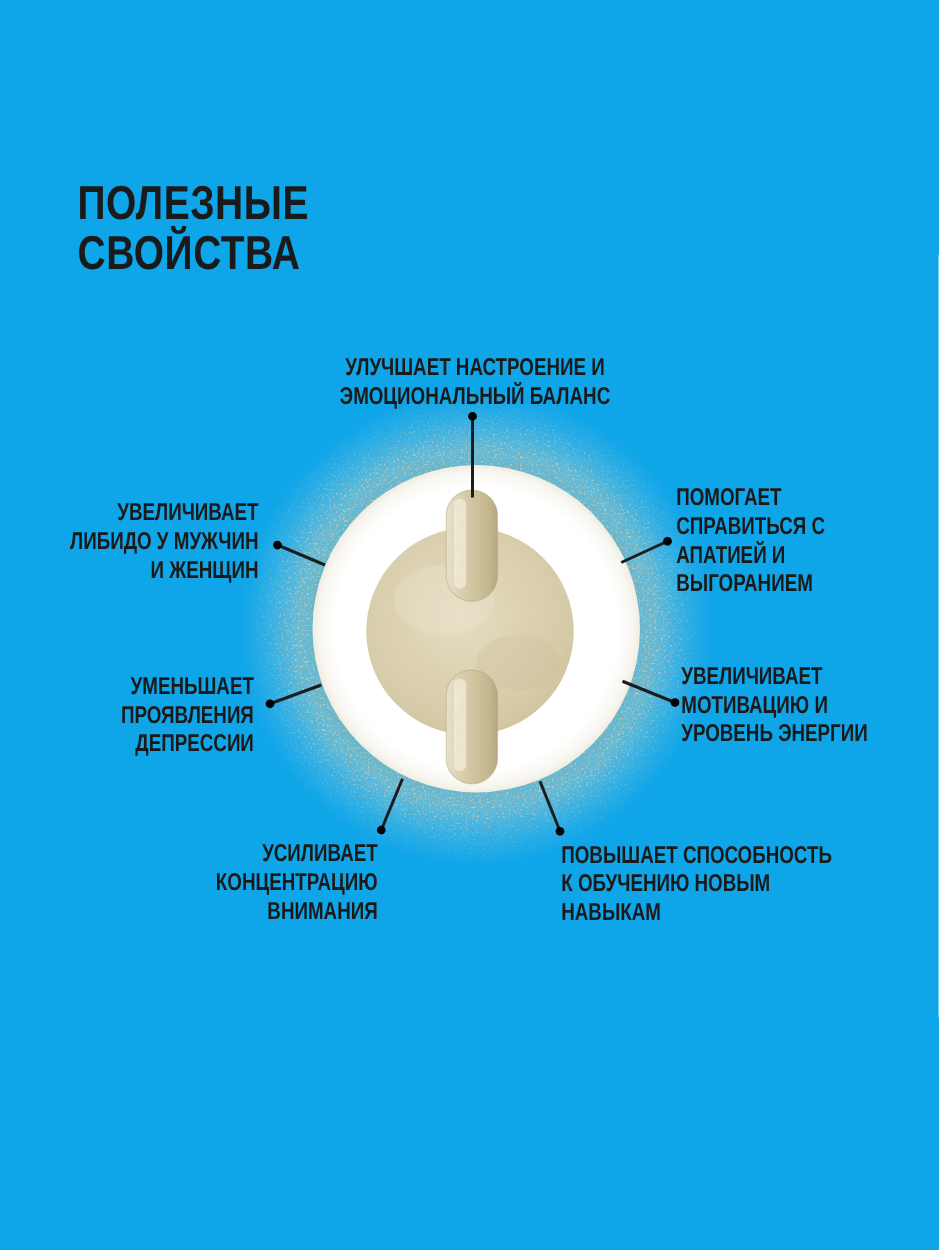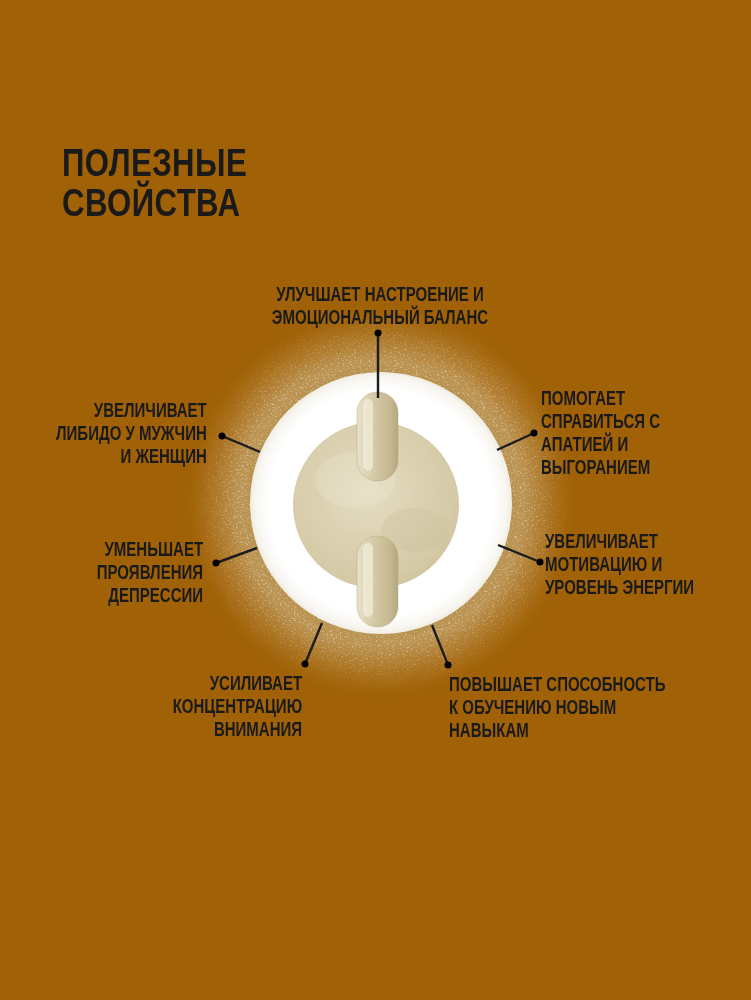--- a/index.html
+++ b/index.html
@@ -1,20 +1,20 @@
 <!DOCTYPE html>
 <html><head>
 <meta charset="utf-8">
 <style>
   html, body { margin: 0; padding: 0; background: #ffffff; }
   .page {
     position: relative;
     width: 751px;
     height: 1000px;
-    background: #a16207;
+    background: #0ea5e9;
     overflow: hidden;
     font-family: "Liberation Sans", "DejaVu Sans", sans-serif;
     color: #1a1a1a;
   }
   .page-title {
     position: absolute;
     left: 62px;
     top: 143px;
     font-size: 38px;
     font-weight: bold;

